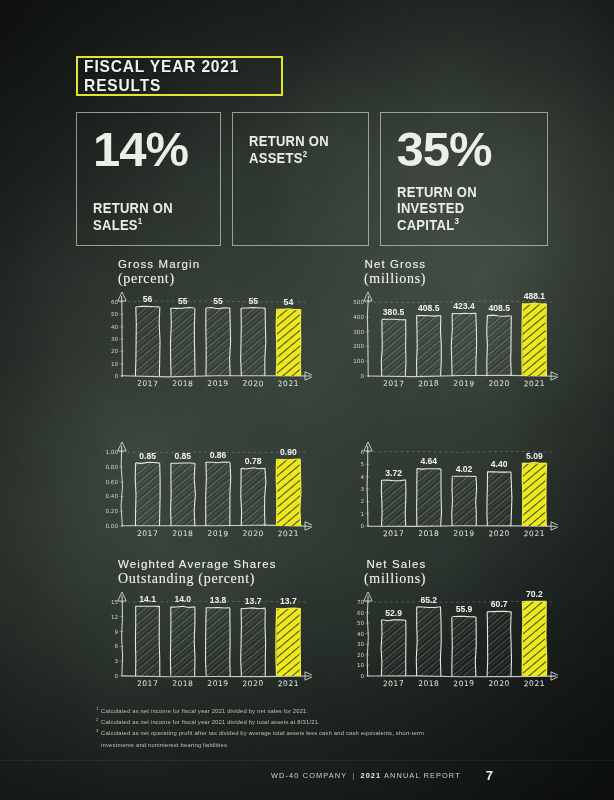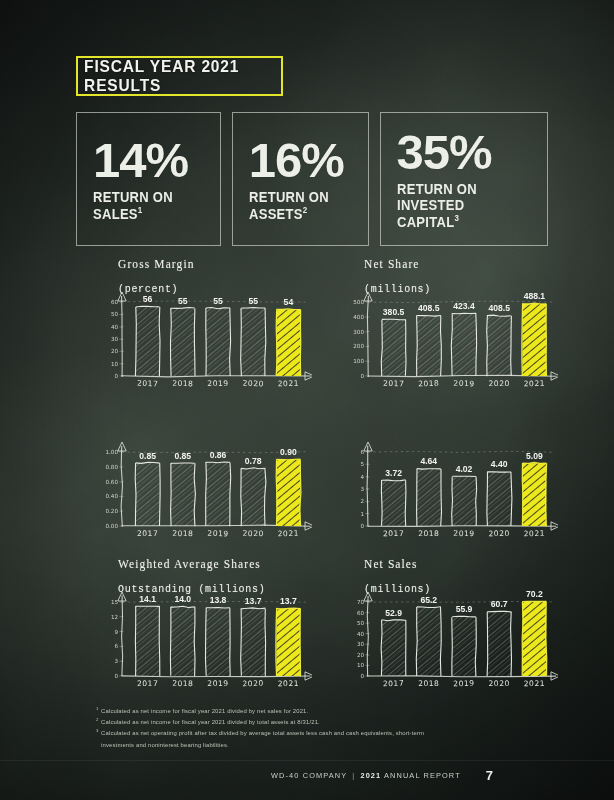--- a/index.html
+++ b/index.html
@@ -63,21 +63,21 @@
     left: 76px; top: 112px;
     width: 472px; height: 134px;
     display: flex;
     gap: 11px;
   }
   .stat {
     border: 1px solid rgba(222,226,216,.62);
     padding: 14px 12px 12px 16px;
     display: flex;
     flex-direction: column;
-    justify-content: center;
+    justify-content: space-between;
     position: relative;
     overflow: hidden;
   }
   .stat.s1 { width: 146px; }
   .stat.s2 { width: 138px; }
   .stat.s3 { width: 170px; }
   .stat .pct {
     color: #eceee8;
     font-family: "Liberation Sans Narrow", "Liberation Sans", sans-serif;
     font-weight: 700;
@@ -108,31 +108,32 @@
     grid-template-columns: 216px 216px;
     grid-column-gap: 30px;
     grid-row-gap: 5px;
   }
   .chart { position: relative; height: 145px; }
   .chart .head {
     position: absolute; left: 22px; top: 0;
     color: #f0f1ec;
   }
   .chart .head .t1 {
-    font-family: Liberation Serif, serif;
+    font-family: Liberation Sans, sans-serif;
     font-size: 11.5px;
     letter-spacing: 1.1px;
     white-space: nowrap;
     text-shadow: 0 0 1px rgba(255,255,255,.35);
+    text-align: right;
   }
   .chart .head .t2 {
-    font-family: Liberation Mono, monospace;
-    font-size: 10px;
+    font-family: Liberation Serif, serif;
+    font-size: 14px;
     letter-spacing: .7px;
-    margin-top: 14px;
+    margin-top: 1px;
     white-space: nowrap;
     text-shadow: 0 0 1px rgba(255,255,255,.3);
   }
   .chart svg { position: absolute; left: 0; top: 0; }
 
   .ytick {
     font-family: "DejaVu Sans", sans-serif;
     font-size: 5.6px;
     fill: #cfd4cb;
   }
@@ -223,21 +224,20 @@
 
   <div id="stats">
     <div class="stat s1">
       <div class="pct">14%</div>
       <div class="lbl">
         <span>RETURN ON</span><br>
         <span>SALES</span><sup>1</sup>
       </div>
     </div>
     <div class="stat s2">
-      <div class="pct">16%</div>
       <div class="lbl">
         <span>RETURN ON</span><br>
         <span>ASSETS</span><sup>2</sup>
       </div>
     </div>
     <div class="stat s3">
       <div class="pct">35%</div>
       <div class="lbl">
         <span>RETURN ON</span><br>
         <span>INVESTED CAPITAL</span><sup>3</sup>
@@ -311,21 +311,21 @@
             <pattern id="h0y" width="6" height="6" patternTransform="rotate(50)" patternUnits="userSpaceOnUse">
               <rect width="6" height="6" fill="#ece81c"></rect>
               <line x1="0" y1="0" x2="0" y2="6" stroke="#1b1f1c" stroke-width="1.9" opacity="0.85"></line>
             </pattern>
           </defs>
         </svg>
     </div>
 
     <div class="chart">
       <div class="head">
-        <div class="t1">Net Share</div>
+        <div class="t1">Net Gross</div>
         <div class="t2">(millions)</div>
       </div>
       <svg width="216" height="145">
           <g>
             <text x="22" y="120" text-anchor="end" class="ytick">0</text>
             <path d="M23.3,118.0 L24.7,117.7 L25.9,118.5 L26.5,118.4 L27.4,118.2" stroke="#c9cfc5" stroke-width="0.7" fill="none" opacity="0.6"></path>
             <text x="22" y="105.2" text-anchor="end" class="ytick">100</text>
             <path d="M23.5,103.3 L24.5,103.0 L25.6,103.5 L26.5,103.3 L27.4,103.3" stroke="#c9cfc5" stroke-width="0.7" fill="none" opacity="0.6"></path>
             <text x="22" y="90.4" text-anchor="end" class="ytick">200</text>
             <path d="M23.7,88.5 L24.1,88.3 L25.6,88.7 L26.1,88.1 L27.4,88.3" stroke="#c9cfc5" stroke-width="0.7" fill="none" opacity="0.6"></path>
@@ -510,21 +510,21 @@
               <rect width="6" height="6" fill="#ece81c"></rect>
               <line x1="0" y1="0" x2="0" y2="6" stroke="#1b1f1c" stroke-width="1.9" opacity="0.85"></line>
             </pattern>
           </defs>
         </svg>
     </div>
 
     <div class="chart">
       <div class="head">
         <div class="t1">Weighted Average Shares</div>
-        <div class="t2">Outstanding (millions)</div>
+        <div class="t2">Outstanding (percent)</div>
       </div>
       <svg width="216" height="145">
           <g>
             <text x="22" y="120" text-anchor="end" class="ytick">0</text>
             <path d="M23.3,118.1 L24.2,117.8 L25.7,117.8 L26.3,117.7 L27.4,118.0" stroke="#c9cfc5" stroke-width="0.7" fill="none" opacity="0.6"></path>
             <text x="22" y="105.2" text-anchor="end" class="ytick">3</text>
             <path d="M23.4,103.3 L24.1,102.9 L25.4,103.4 L26.6,102.8 L27.4,103.1" stroke="#c9cfc5" stroke-width="0.7" fill="none" opacity="0.6"></path>
             <text x="22" y="90.4" text-anchor="end" class="ytick">6</text>
             <path d="M23.5,88.4 L24.7,88.3 L25.2,88.9 L26.3,88.1 L27.3,88.5" stroke="#c9cfc5" stroke-width="0.7" fill="none" opacity="0.6"></path>
             <text x="22" y="75.6" text-anchor="end" class="ytick">9</text>

